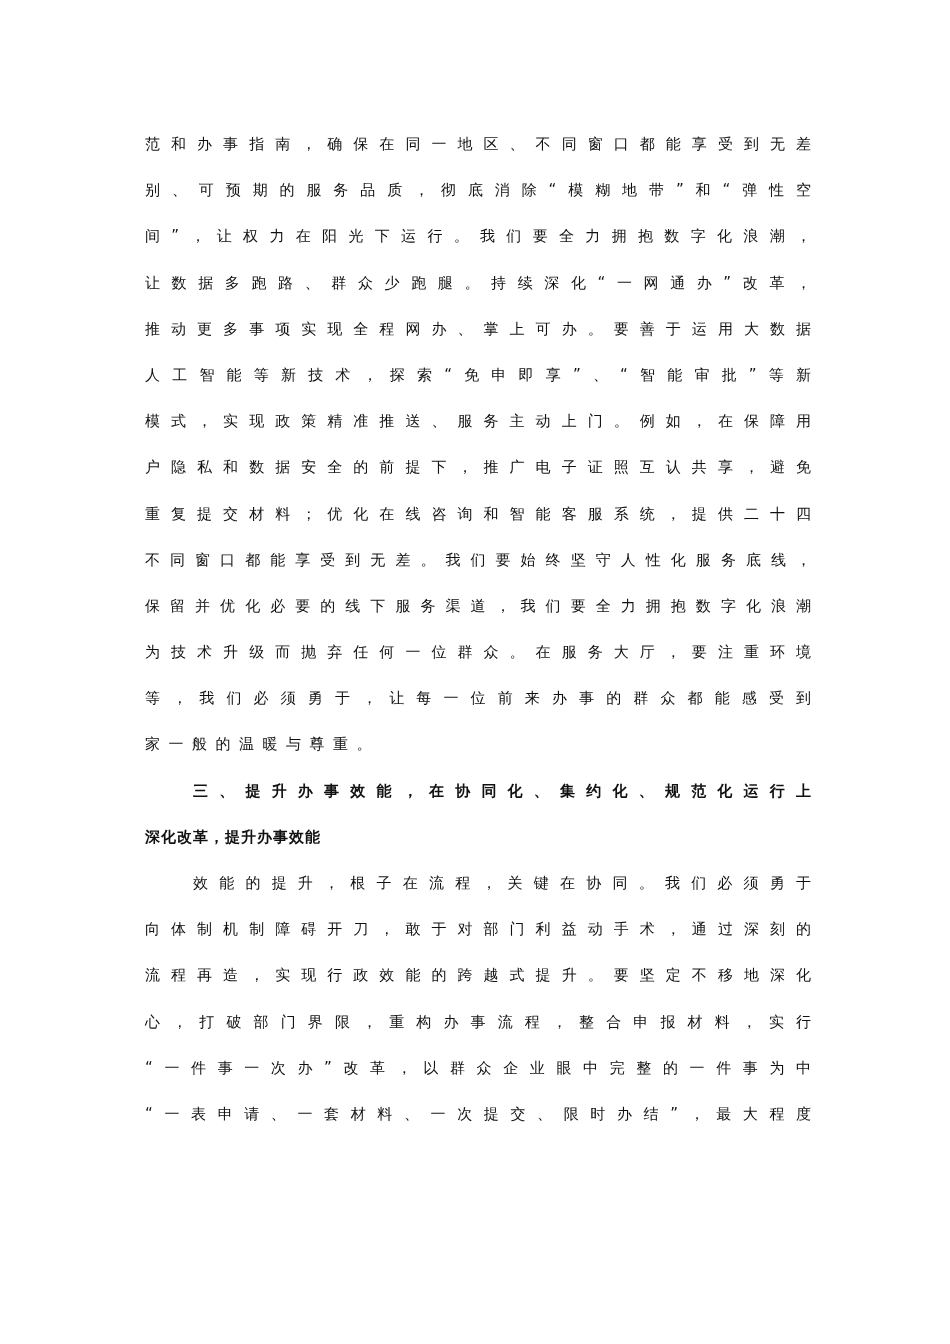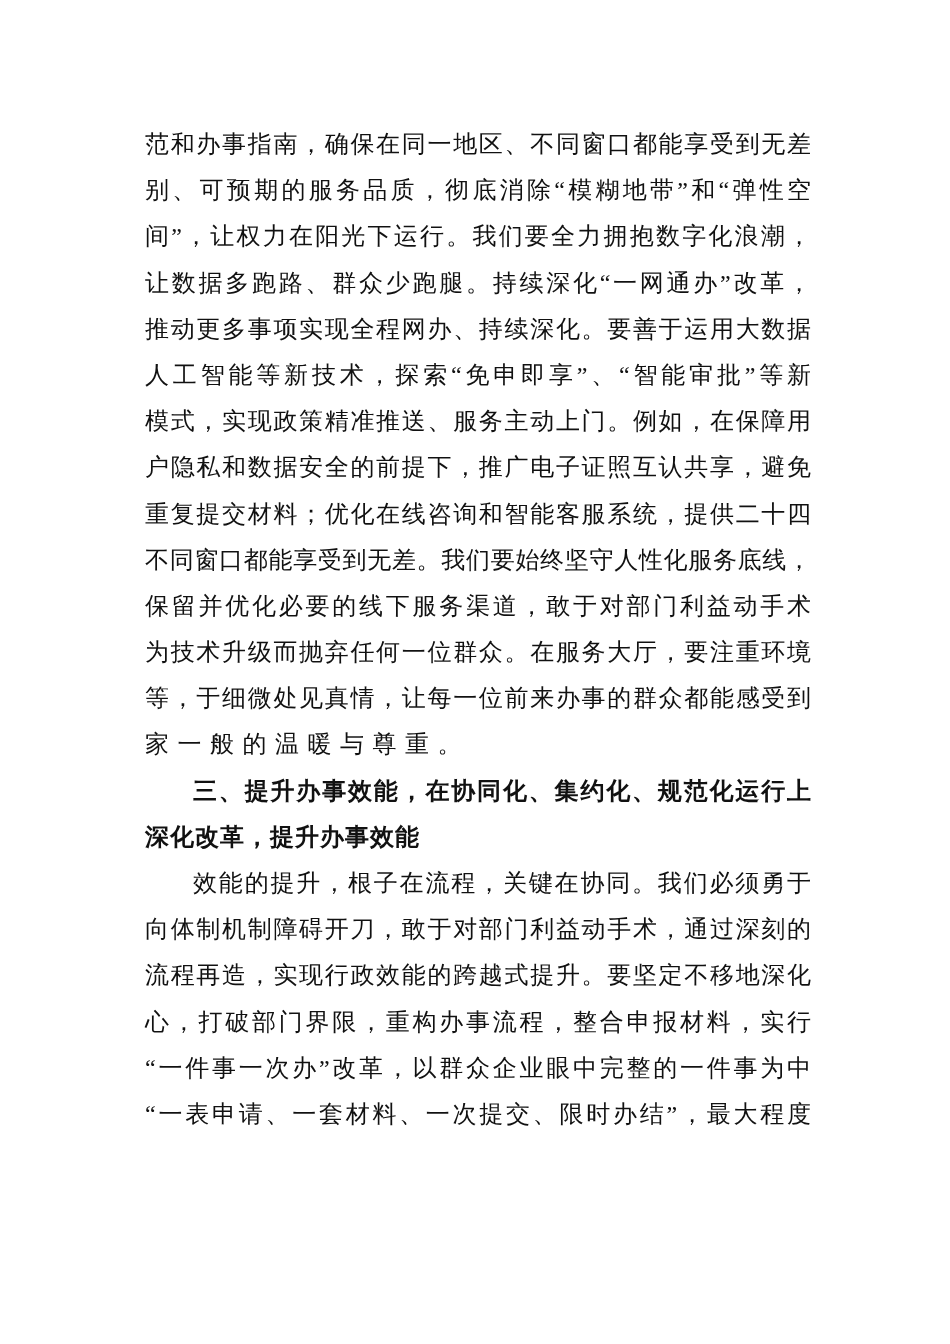--- a/index.html
+++ b/index.html
@@ -8,50 +8,49 @@
     position: absolute;
     left: 145px;
     top: 121px;
     width: 666px;
     font-family: "DejaVu Sans", "Liberation Sans", sans-serif;
     color: #111111;
   }
   .line {
     height: 46.2px;
     line-height: 46.2px;
-    font-size: 24px;
+    font-size: 15px;
     white-space: nowrap;
     text-align: justify;
     text-align-last: justify;
     letter-spacing: 0;
-    font-family: Liberation Serif, serif;
   }
   .line.last { text-align-last: left; letter-spacing: 8.5px; }
   .line.heading { font-weight: bold; }
   .line.indent { padding-left: 48px; }
   .line.heading.last { letter-spacing: 1px; }
 </style>
 </head>
 <body>
 
 <div class="page">
   <div>
     <div class="line">范和办事指南，确保在同一地区、不同窗口都能享受到无差</div>
     <div class="line">别、可预期的服务品质，彻底消除“模糊地带”和“弹性空</div>
     <div class="line">间”，让权力在阳光下运行。我们要全力拥抱数字化浪潮，</div>
     <div class="line">让数据多跑路、群众少跑腿。持续深化“一网通办”改革，</div>
-    <div class="line">推动更多事项实现全程网办、持续深化。要善于运用大数据</div>
+    <div class="line">推动更多事项实现全程网办、掌上可办。要善于运用大数据</div>
     <div class="line">人工智能等新技术，探索“免申即享”、“智能审批”等新</div>
     <div class="line">模式，实现政策精准推送、服务主动上门。例如，在保障用</div>
     <div class="line">户隐私和数据安全的前提下，推广电子证照互认共享，避免</div>
     <div class="line">重复提交材料；优化在线咨询和智能客服系统，提供二十四</div>
     <div class="line">不同窗口都能享受到无差。我们要始终坚守人性化服务底线，</div>
-    <div class="line">保留并优化必要的线下服务渠道，敢于对部门利益动手术</div>
+    <div class="line">保留并优化必要的线下服务渠道，我们要全力拥抱数字化浪潮</div>
     <div class="line">为技术升级而抛弃任何一位群众。在服务大厅，要注重环境</div>
-    <div class="line">等，于细微处见真情，让每一位前来办事的群众都能感受到</div>
+    <div class="line">等，我们必须勇于，让每一位前来办事的群众都能感受到</div>
     <div class="line last">家一般的温暖与尊重。</div>
   </div>
 
   <div>
     <div class="line heading indent">三、提升办事效能，在协同化、集约化、规范化运行上</div>
     <div class="line heading last">深化改革，提升办事效能</div>
   </div>
 
   <div>
     <div class="line indent">效能的提升，根子在流程，关键在协同。我们必须勇于</div>

